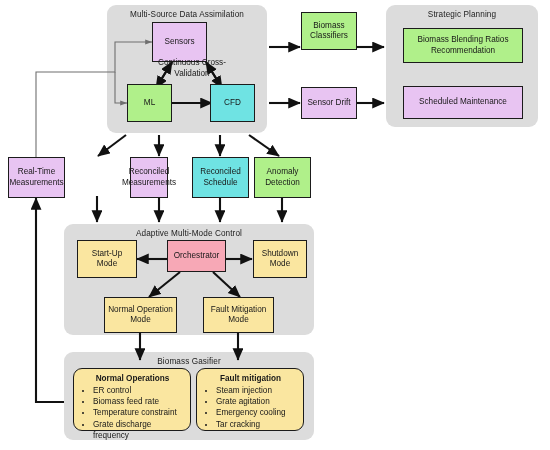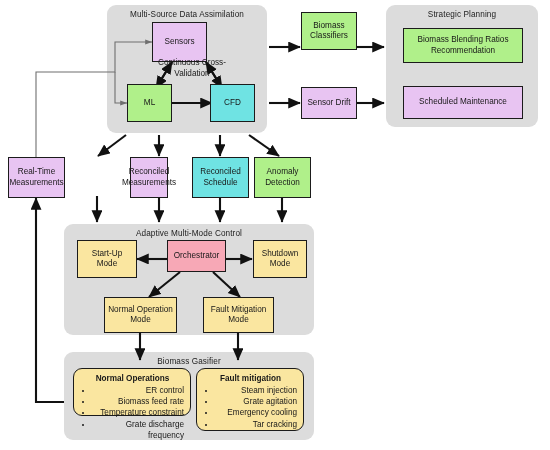--- a/index.html
+++ b/index.html
@@ -19,21 +19,21 @@
   .n-green{background:#b0f08a;}
   .n-cyan{background:#6fe3e3;}
   .n-yellow{background:#fae6a0;}
   .n-pink{background:#f7a8b6;}
   .node span{display:block;}
 
   .listbox{position:absolute;border:1.1px solid #1b1b1b;border-radius:9px;
     background:#fae6a0;box-sizing:border-box;padding:5px 6px 5px 7px;}
   .listbox .lb-title{font-size:8.2px;font-weight:bold;text-align:center;color:#181818;
     margin:0 0 2px 0;}
-  .listbox ul{margin:0;padding:0 0 0 12px;list-style:disc;text-align:right;}
+  .listbox ul{margin:0;padding:0 0 0 12px;list-style:disc;}
   .listbox li{font-size:8.2px;line-height:11.2px;color:#181818;}
 
   .xlabel{position:absolute;font-size:8.2px;line-height:10.5px;text-align:center;color:#181818;}
 </style>
 </head>
 <body>
 
 <div id="stage">
 
   <div class="group" style="left:107px;top:5px;width:160px;height:128px;">
@@ -207,21 +207,21 @@
     </div>
   </div>
 
   <div class="node n-yellow" style="left:203px;top:297px;width:71px;height:36px;">
     <div>
       <span>Fault Mitigation</span>
       <span>Mode</span>
     </div>
   </div>
 
-  <div class="listbox" style="left:73px;top:368px;width:118px;height:48px;">
+  <div class="listbox" style="left:73px;top:368px;width:118px;height:63px;">
     <div class="lb-title">Normal Operations</div>
     <ul>
       <li>ER control</li>
       <li>Biomass feed rate</li>
       <li>Temperature constraint</li>
       <li>Grate discharge frequency</li>
     </ul>
   </div>
 
   <div class="listbox" style="left:196px;top:368px;width:108px;height:63px;">

